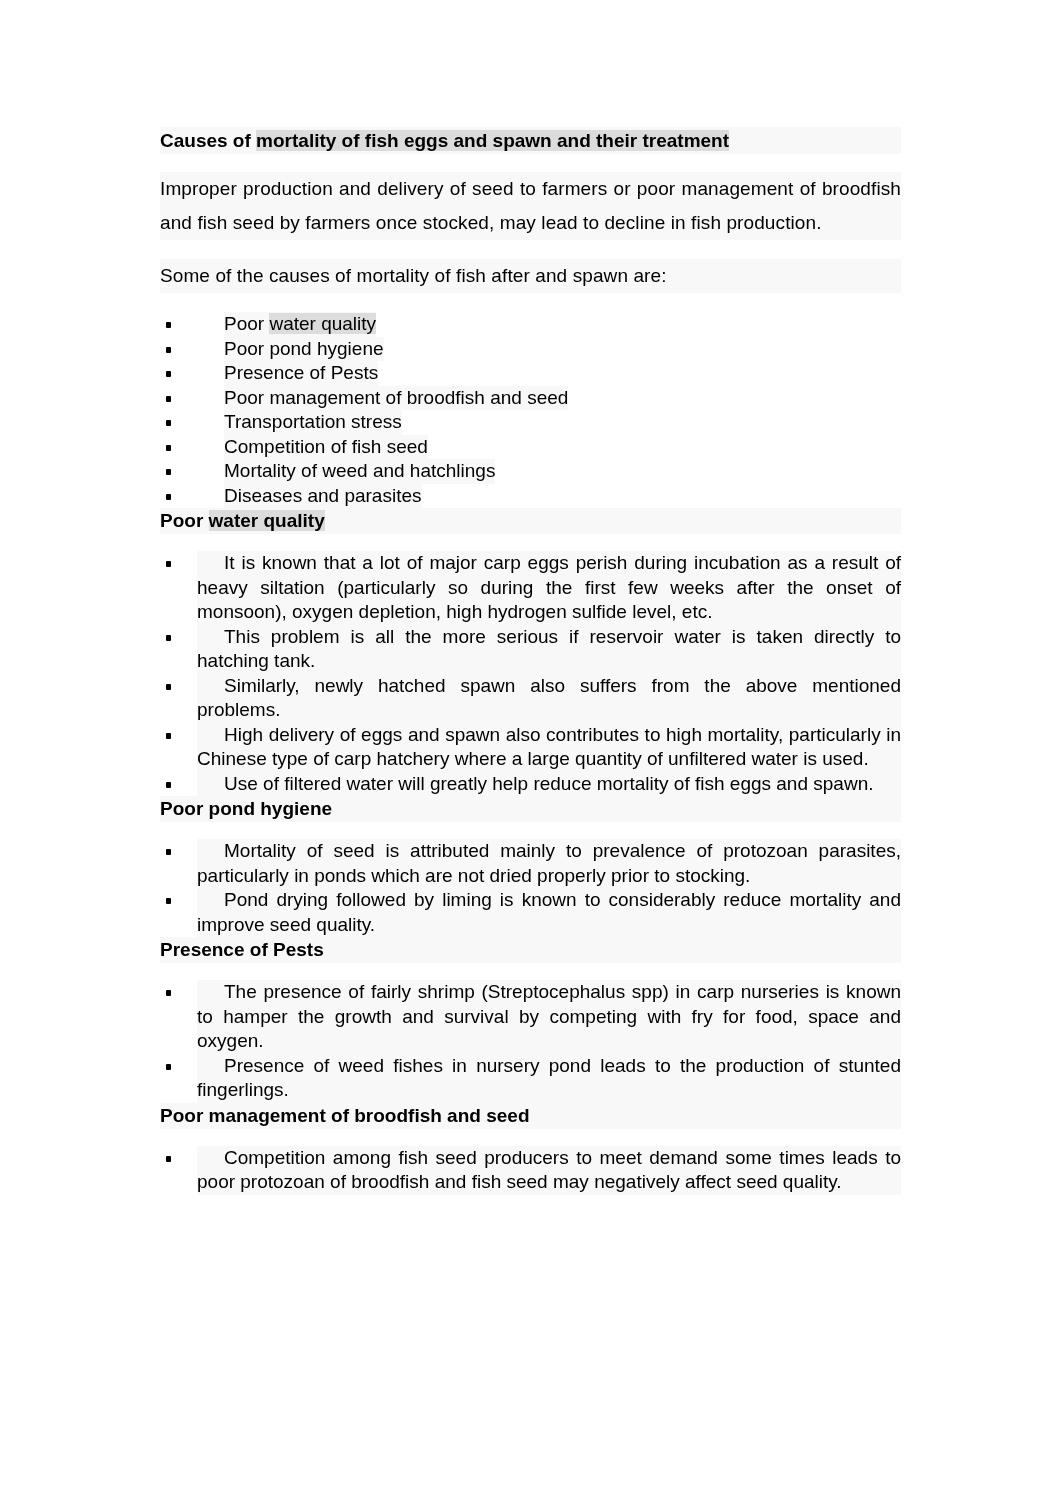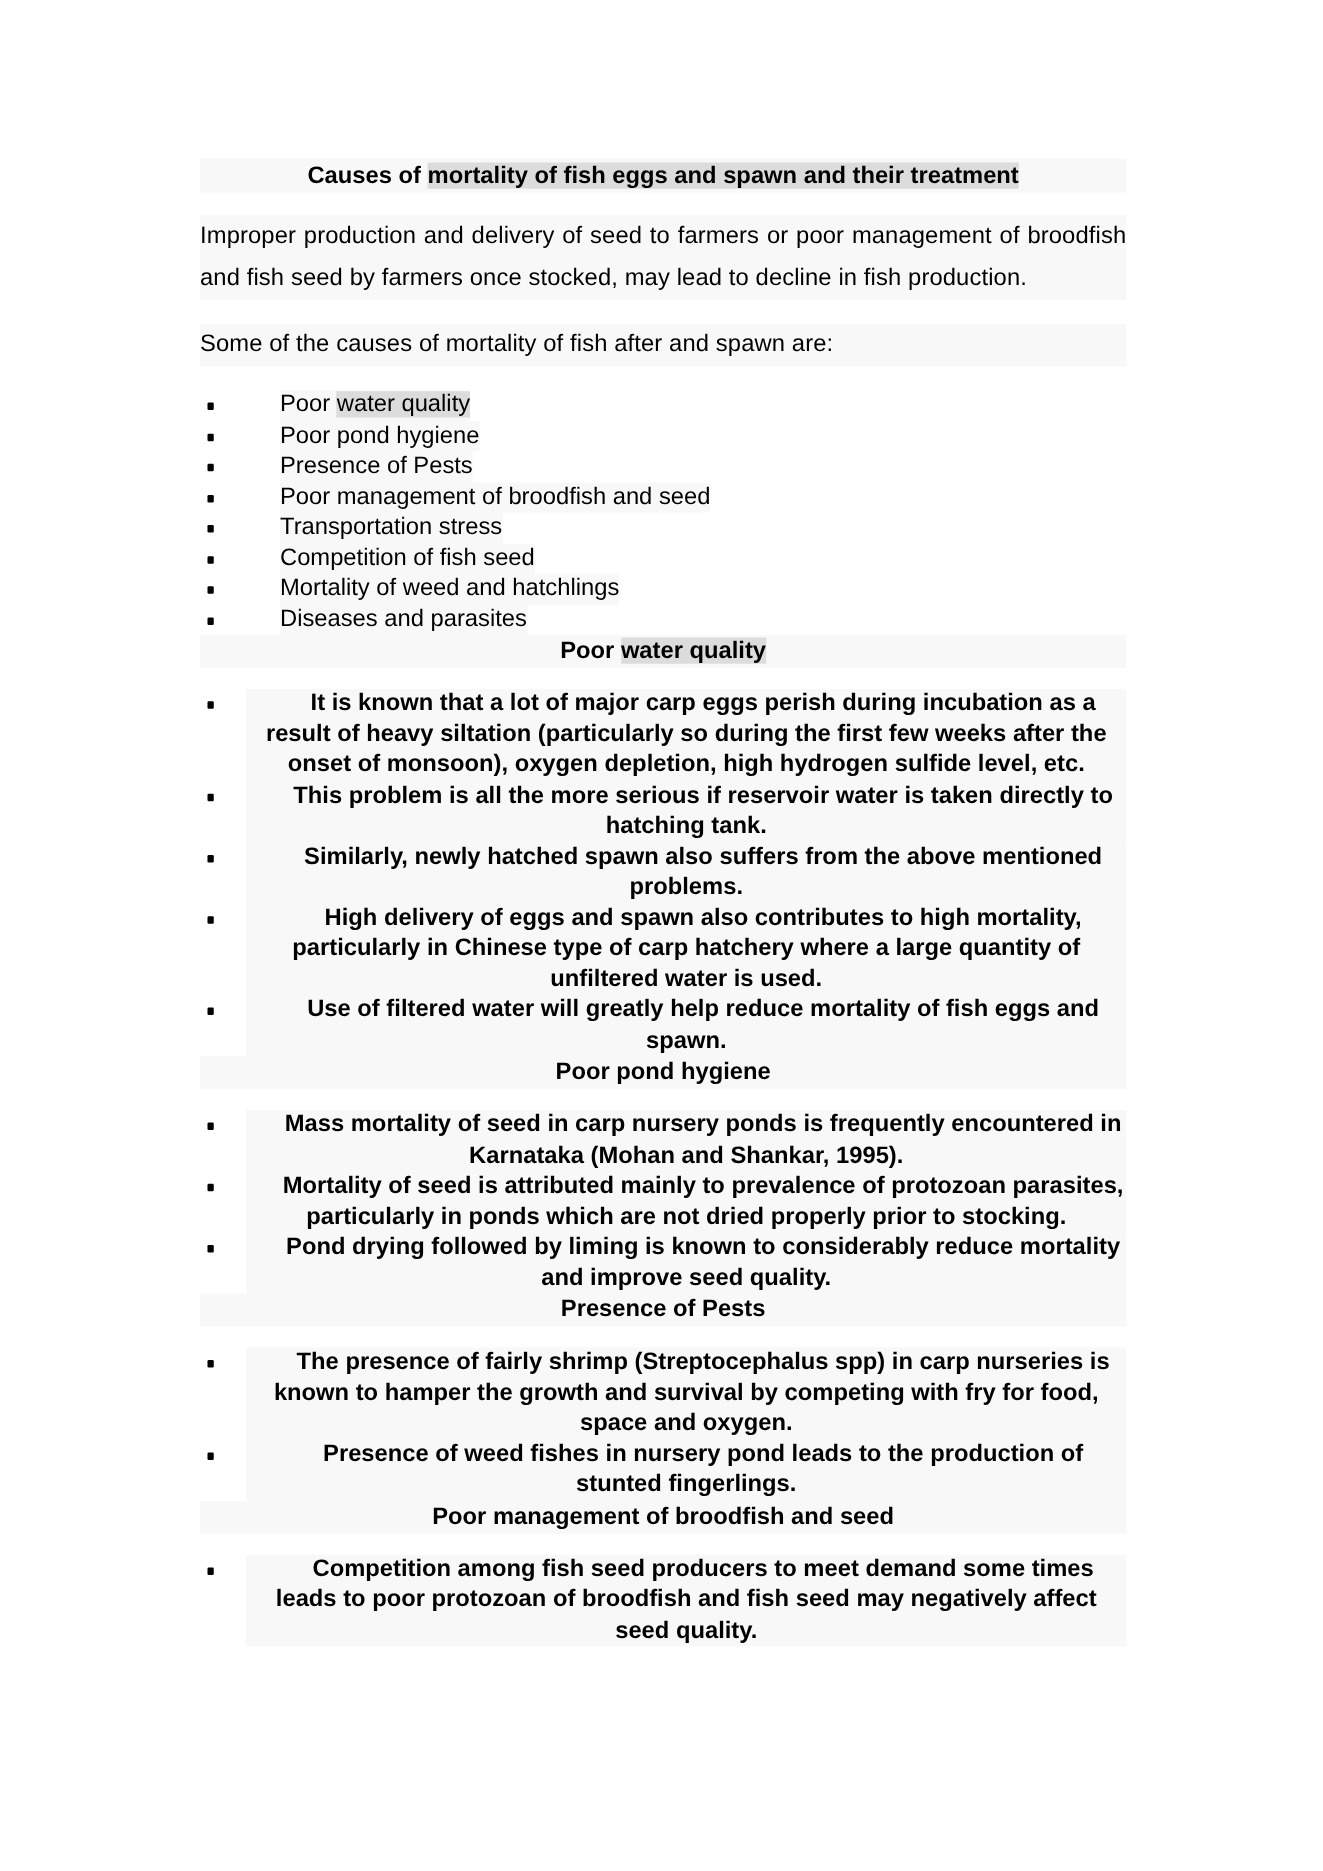--- a/index.html
+++ b/index.html
@@ -1,30 +1,30 @@
 <!DOCTYPE html>
 <html><head>
   <meta charset="utf-8">
   <style>
     html, body { margin: 0; padding: 0; background: #ffffff; }
     body { width: 1058px; height: 1497px; position: relative; overflow: hidden;
       font-family: "Liberation Sans", sans-serif; color: #000; }
     .page { position: absolute; left: 160px; top: 127px; width: 741px; }
-    .shade { background: #f8f8f8; text-align: center; }
+    .shade { background: #f8f8f8; }
     .hl { background: #dcdcdc; }
     .title { font-weight: bold; font-size: 19px; line-height: 27px; height: 27px; margin: 0; }
     .para { font-size: 19px; line-height: 34px; text-align: justify; margin: 0; letter-spacing: 0.1px; }
     .gap { height: 18px; }
     .simple-list { list-style: none; margin: 0; padding: 0; }
     .simple-list li { position: relative; font-size: 19px; line-height: 24.5px; height: 24.5px; padding-left: 64px; }
     .simple-list li .txt { display: inline-block; }
     .bullet { position: absolute; left: 6px; top: 10px; width: 5px; height: 6px; background: #000; border-radius: 1px; }
     .h2 { font-weight: bold; font-size: 19px; line-height: 26px; margin: 0; }
     .detail-list { list-style: none; margin: 0; padding: 0; }
-    .detail-list li { position: relative; font-size: 19px; line-height: 24.5px; padding-left: 37px; text-align: justify; font-weight: bold; }
+    .detail-list li { position: relative; font-size: 19px; line-height: 24.5px; padding-left: 37px; text-align: justify; }
     .detail-list li .txt { display: block; text-indent: 27px; }
     .detail-list .bullet { top: 10px; }
     .after-h2 { height: 17px; }
   </style>
 </head>
 <body>
 
 <div class="page">
   <p class="title shade"><span>Causes of </span><span class="hl">mortality of fish eggs and spawn and their treatment</span></p>
   <div class="gap"></div>
@@ -67,24 +67,20 @@
         <span class="bullet"></span>
         <span class="txt shade">Use of filtered water will greatly help reduce mortality of fish eggs and spawn.</span>
       </li>
   </ul>
 
   <p class="h2 shade"><span>Poor pond hygiene</span></p>
   <div class="after-h2"></div>
   <ul class="detail-list">
     <li>
         <span class="bullet"></span>
-        <span class="txt shade">Mass mortality of seed in carp nursery ponds is frequently encountered in Karnataka (Mohan and Shankar, 1995).</span>
-      </li>
-    <li>
-        <span class="bullet"></span>
         <span class="txt shade">Mortality of seed is attributed mainly to prevalence of protozoan parasites, particularly in ponds which are not dried properly prior to stocking.</span>
       </li>
     <li>
         <span class="bullet"></span>
         <span class="txt shade">Pond drying followed by liming is known to considerably reduce mortality and improve seed quality.</span>
       </li>
   </ul>
 
   <p class="h2 shade"><span>Presence of Pests</span></p>
   <div class="after-h2"></div>

